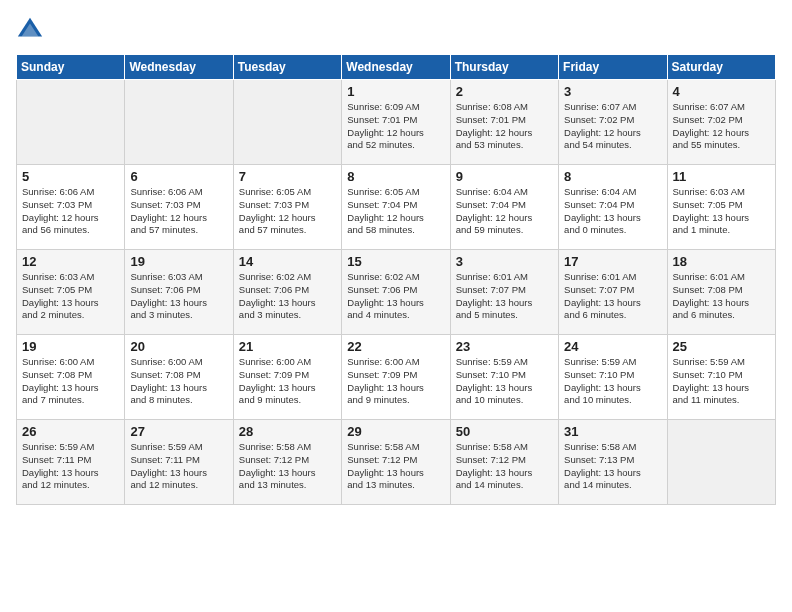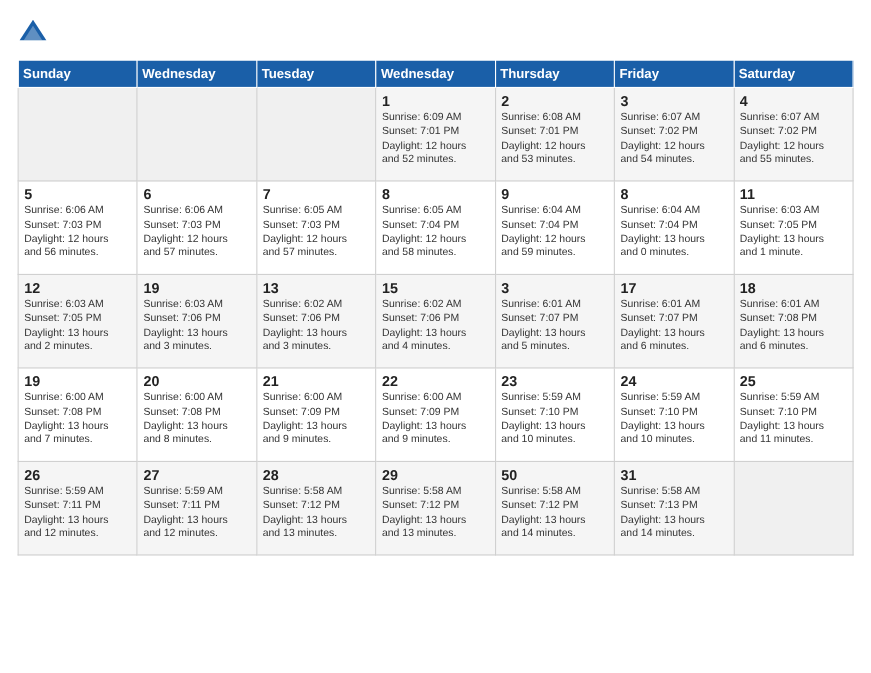--- a/index.html
+++ b/index.html
@@ -215,21 +215,21 @@
 and 2 minutes.</div>
         </td>
         <td>
           <span class="day-number">19</span>
           <div class="day-info" style="white-space: pre-line;">Sunrise: 6:03 AM
 Sunset: 7:06 PM
 Daylight: 13 hours
 and 3 minutes.</div>
         </td>
         <td>
-          <span class="day-number">13</span>
+          <span class="day-number">14</span>
           <div class="day-info" style="white-space: pre-line;">Sunrise: 6:02 AM
 Sunset: 7:06 PM
 Daylight: 13 hours
 and 3 minutes.</div>
         </td>
         <td>
           <span class="day-number">15</span>
           <div class="day-info" style="white-space: pre-line;">Sunrise: 6:02 AM
 Sunset: 7:06 PM
 Daylight: 13 hours

